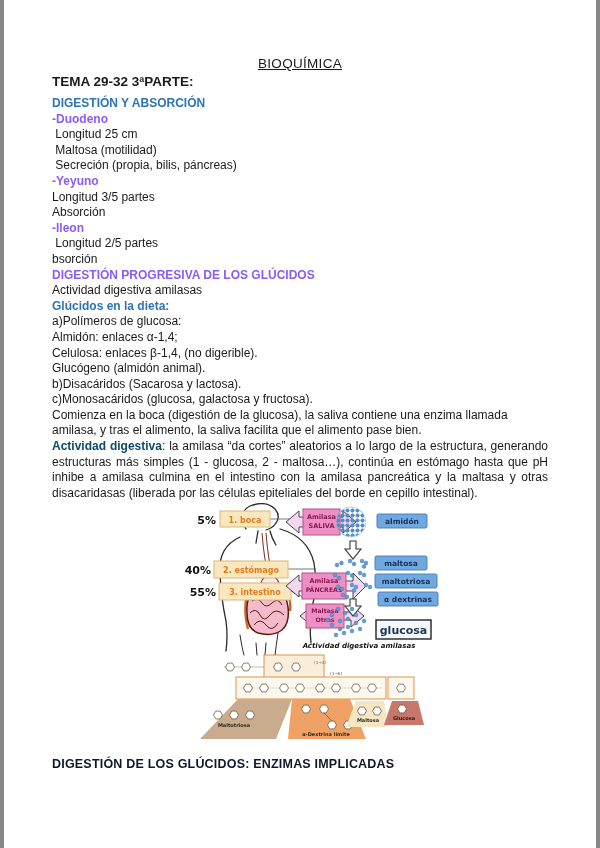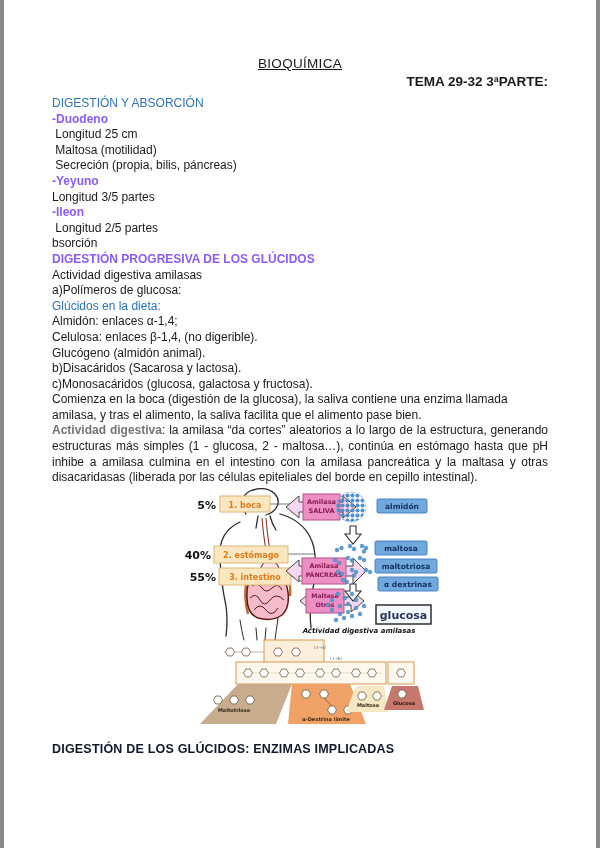--- a/index.html
+++ b/index.html
@@ -16,39 +16,39 @@
   }
   .title{
     text-align:center;
     font-size:13.5px;
     letter-spacing:.3px;
     text-decoration:underline;
     font-weight:400;
     margin-bottom:3px;
   }
   .subtitle{
-    text-align:right;
+    text-align:left;
     font-size:13.5px;
     font-weight:700;
     margin-bottom:7px;
   }
   .ln{
     font-size:12px;
     line-height:15.6px;
     white-space:pre-wrap;
   }
   .para{
     font-size:12px;
     line-height:15.6px;
     margin:0;
   }
   .just{ text-align:justify; }
-  .h-blue{ color:#2E74B5; font-weight:400; }
+  .h-blue{ color:#2E74B5; font-weight:700; }
   .h-green{ color:#8b5cf6; font-weight:700; }
-  .lead-blue{ color:#737373; font-weight:700; }
+  .lead-blue{ color:#0c4a6e; font-weight:700; }
   .footer-h{
     color:#0f172a;
     font-weight:700;
     font-size:12.5px;
     margin-top:8px;
     letter-spacing:.2px;
   }
   .figure-wrap{
     margin:2px 0 0 128px;
     width:276px;
@@ -64,27 +64,28 @@
   <div class="subtitle">TEMA 29-32 3ªPARTE:</div>
 
   <div>
     <div class="ln h-blue">DIGESTIÓN Y ABSORCIÓN</div>
     <div class="ln h-green">-Duodeno</div>
     <div class="ln"> Longitud 25 cm</div>
     <div class="ln"> Maltosa (motilidad)</div>
     <div class="ln"> Secreción (propia, bilis, páncreas)</div>
     <div class="ln h-green">-Yeyuno</div>
     <div class="ln">Longitud 3/5 partes</div>
+    <div class="ln">Absorción</div>
     <div class="ln h-green">-Ileon</div>
     <div class="ln"> Longitud 2/5 partes</div>
     <div class="ln">bsorción</div>
     <div class="ln h-green">DIGESTIÓN PROGRESIVA DE LOS GLÚCIDOS</div>
     <div class="ln">Actividad digestiva amilasas</div>
+    <div class="ln h-blue">Glúcidos en la dieta:</div>
     <div class="ln">a)Polímeros de glucosa:</div>
-    <div class="ln h-blue">Glúcidos en la dieta:</div>
     <div class="ln">Almidón: enlaces α-1,4;</div>
     <div class="ln">Celulosa: enlaces β-1,4, (no digerible).</div>
     <div class="ln">Glucógeno (almidón animal).</div>
     <div class="ln">b)Disacáridos (Sacarosa y lactosa).</div>
     <div class="ln">c)Monosacáridos (glucosa, galactosa y fructosa).</div>
     <p class="para">Comienza en la boca (digestión de la glucosa), la saliva contiene una enzima llamada amilasa, y tras el alimento, la saliva facilita que el alimento pase bien.</p>
     <p class="para just"><span class="lead-blue">Actividad digestiva</span><span>: la amilasa “da cortes” aleatorios a lo largo de la estructura, generando estructuras más simples (1 - glucosa, 2 - maltosa…), continúa en estómago hasta que pH inhibe a amilasa culmina en el intestino con la amilasa pancreática y la maltasa y otras disacaridasas (liberada por las células epiteliales del borde en cepillo intestinal).</span></p>
   </div>
 
   <div class="figure-wrap">

